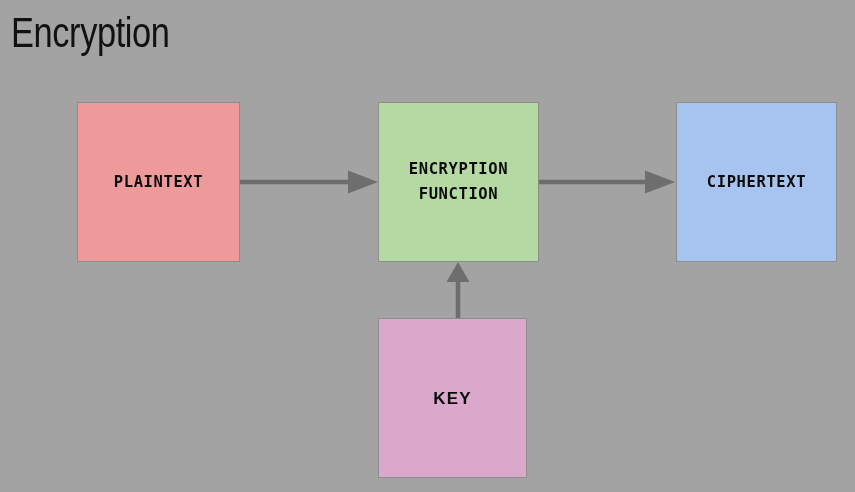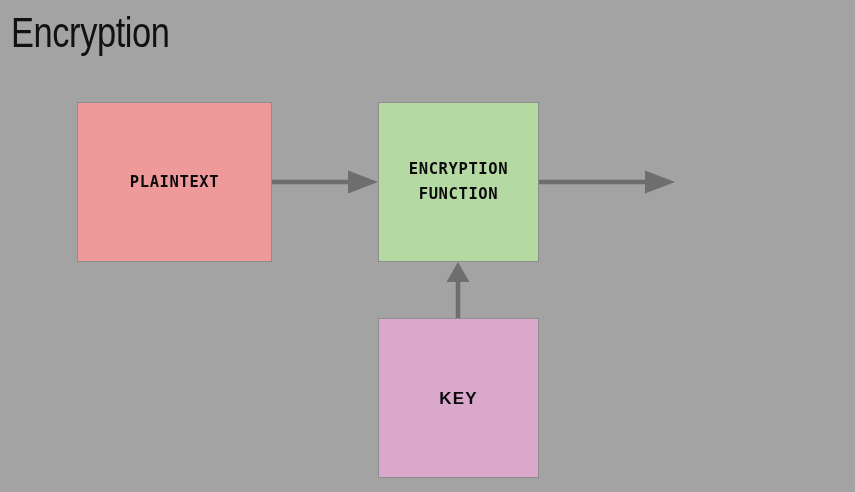--- a/index.html
+++ b/index.html
@@ -54,33 +54,33 @@
     letter-spacing: 0.6px;
     white-space: pre-line;
   }
   .node-label.sans {
     font-family: "Liberation Sans", sans-serif;
     font-size: 17px;
     letter-spacing: 1.2px;
   }
 
   #node-plaintext {
-    left: 77px;  top: 102px;  width: 195px; height: 160px;
+    left: 77px;  top: 102px;  width: 163px; height: 160px;
     background: #ee9a9a;
   }
   #node-encryption {
     left: 378px; top: 102px;  width: 161px; height: 160px;
     background: #b5d9a3;
   }
   #node-ciphertext {
     left: 676px; top: 102px;  width: 161px; height: 160px;
     background: #a7c3ef;
   }
   #node-key {
-    left: 378px; top: 318px;  width: 161px; height: 160px;
+    left: 378px; top: 318px;  width: 149px; height: 160px;
     background: #d9a8cb;
   }
 
   
   .arrow {
     position: absolute;
     pointer-events: none;
   }
   .arrow svg { display: block; }
 </style>
@@ -114,18 +114,21 @@
 
   <div class="node" id="node-plaintext">
     <span class="node-label">PLAINTEXT</span>
   </div>
 
   <div class="node" id="node-encryption">
     <span class="node-label">ENCRYPTION
 FUNCTION</span>
   </div>
 
+  <div class="node" id="node-ciphertext">
+    <span class="node-label">CIPHERTEXT</span>
+  </div>
 
   <div class="node" id="node-key">
     <span class="node-label sans">KEY</span>
   </div>
 
 </div>
 
 </body></html>

